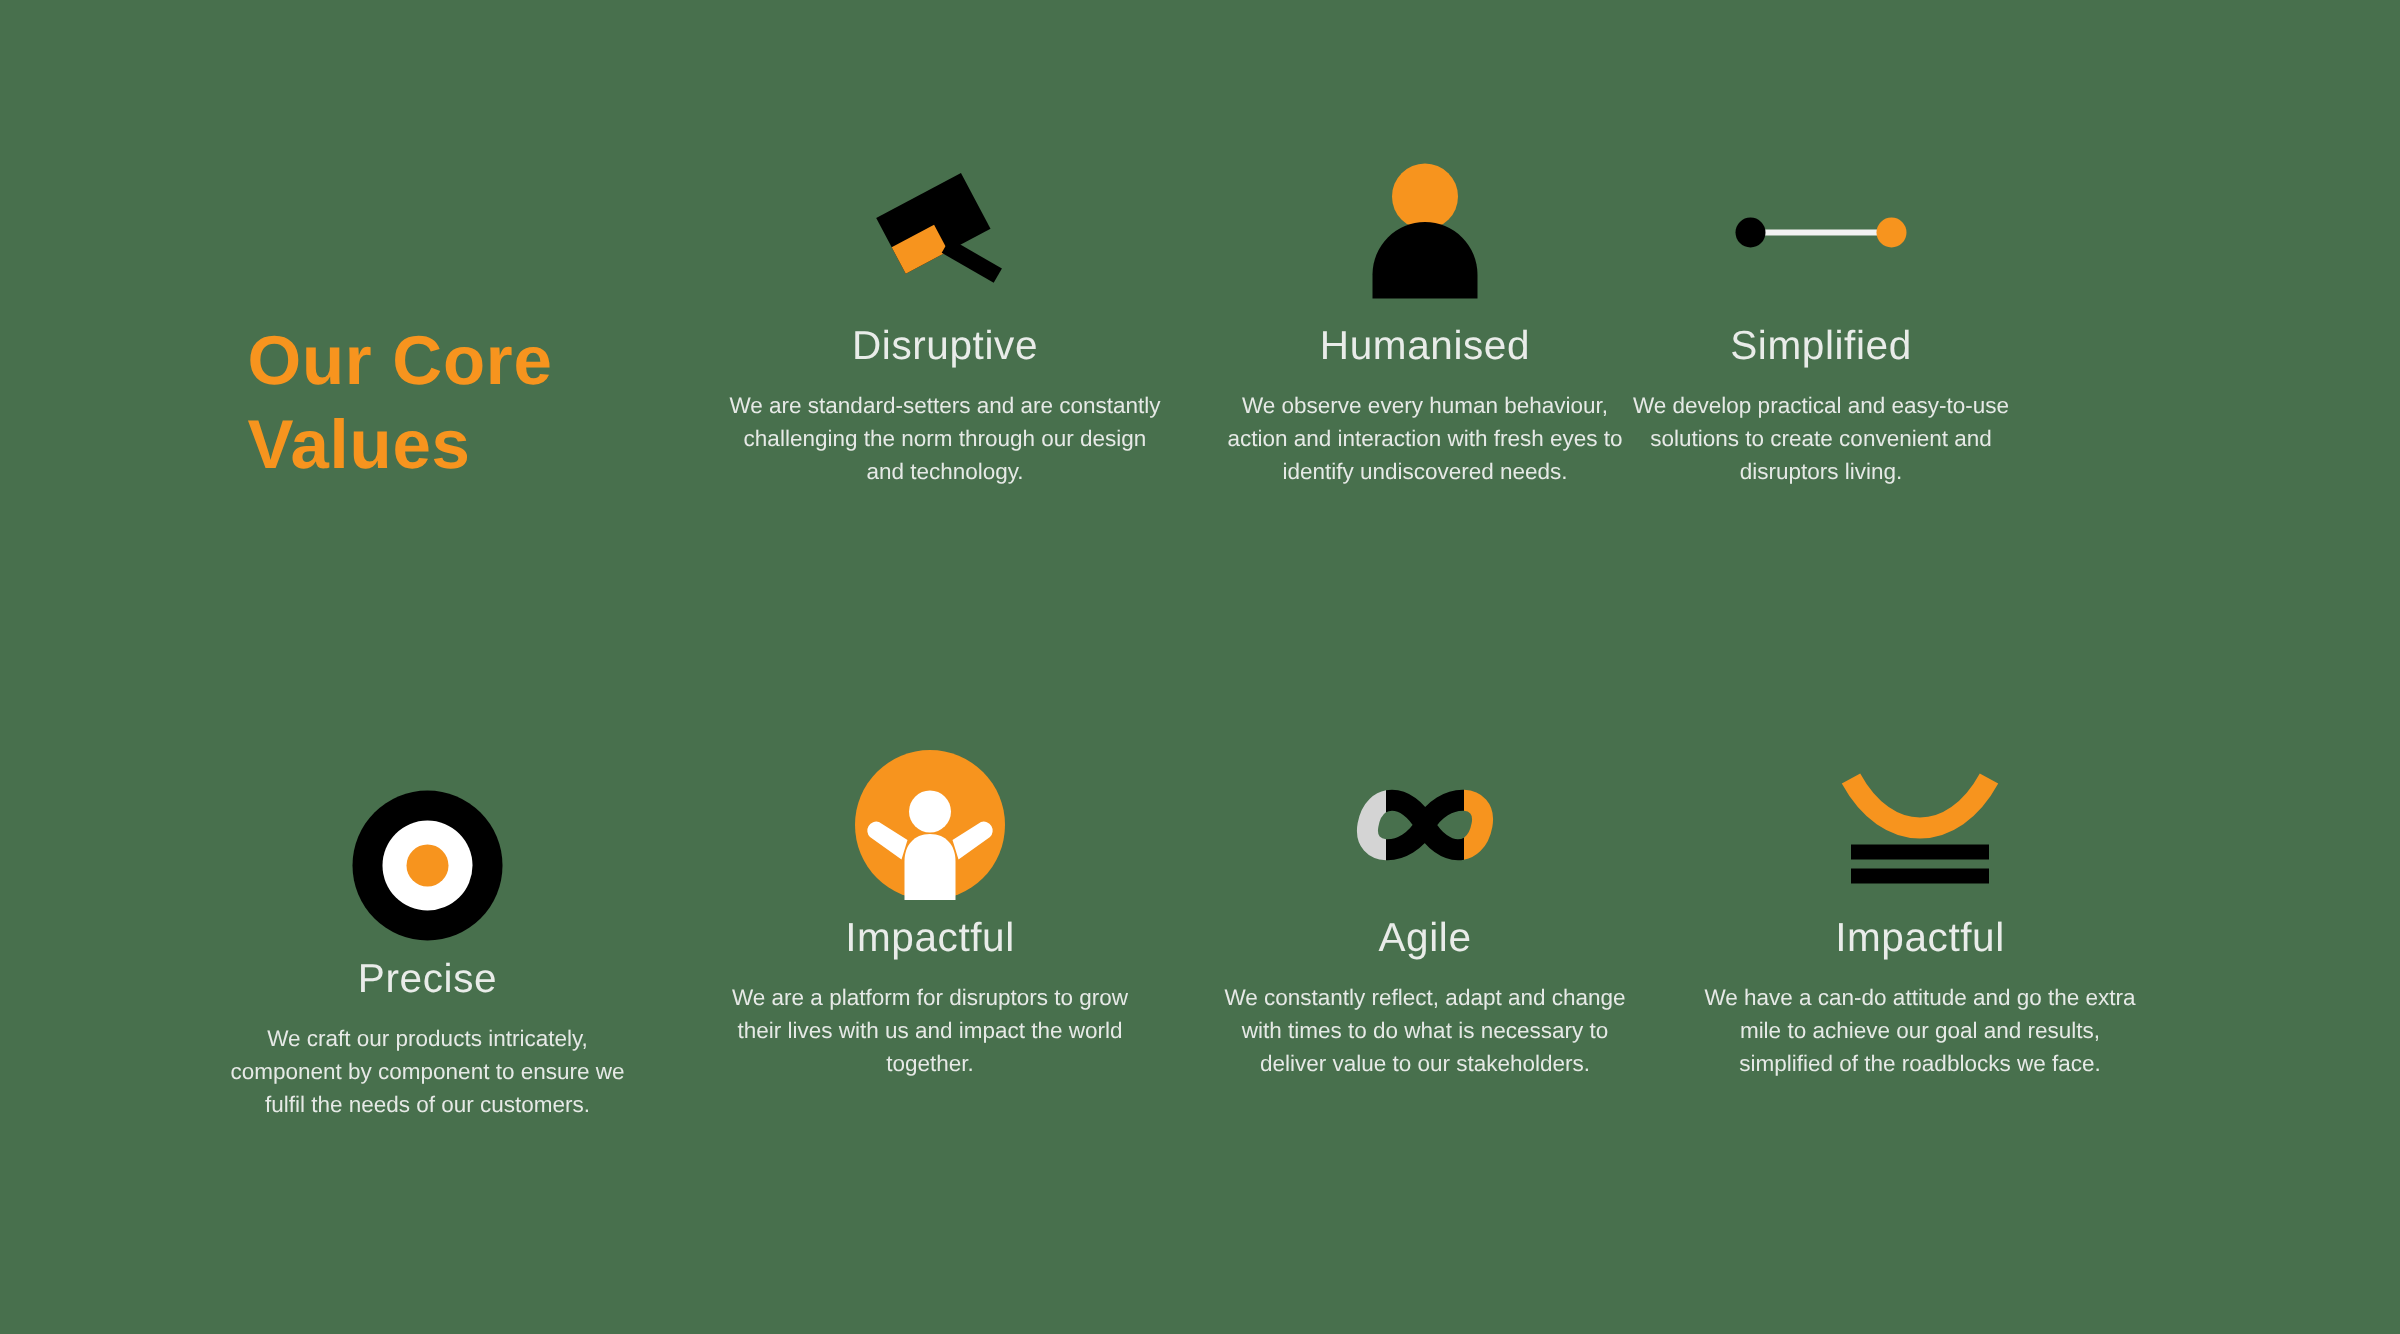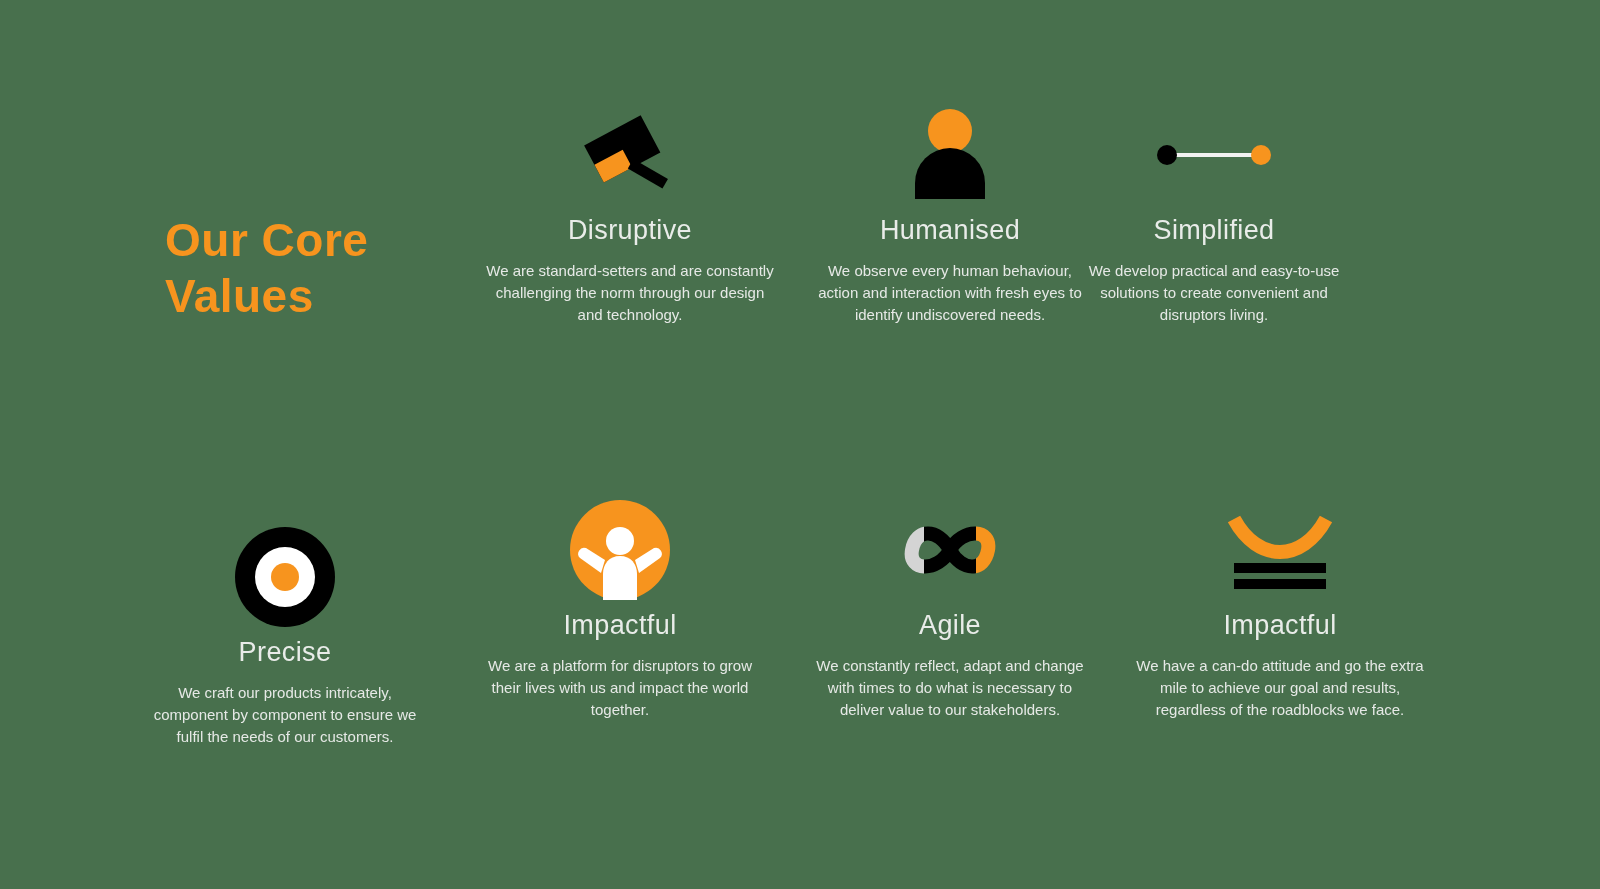--- a/index.html
+++ b/index.html
@@ -176,16 +176,16 @@
 
   <div class="value-card card-resilient">
     <div class="icon-wrap">
       <svg width="120" height="90" viewBox="0 0 120 90">
         <path d="M14 14 C38 58 82 58 106 14" fill="none" stroke="#f7941e" stroke-width="14" stroke-linecap="butt"></path>
         <rect x="14" y="58" width="92" height="10" fill="#000000"></rect>
         <rect x="14" y="74" width="92" height="10" fill="#000000"></rect>
       </svg>
     </div>
     <div class="value-name">Impactful</div>
-    <div class="value-desc">We have a can-do attitude and go the extra mile to achieve our goal and results, regardless of the roadblocks we face.</div>
+    <div class="value-desc">We have a can-do attitude and go the extra mile to achieve our goal and results, simplified of the roadblocks we face.</div>
   </div>
 
 </div>
 
 </body></html>

